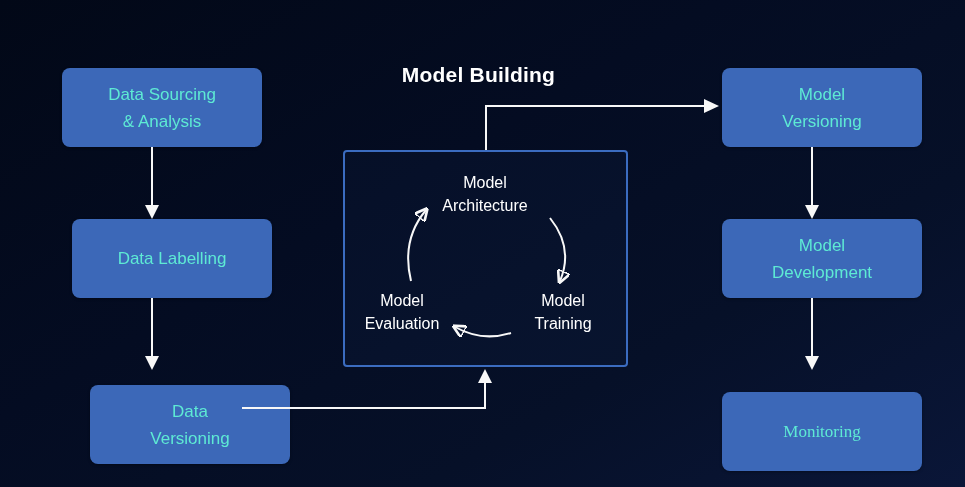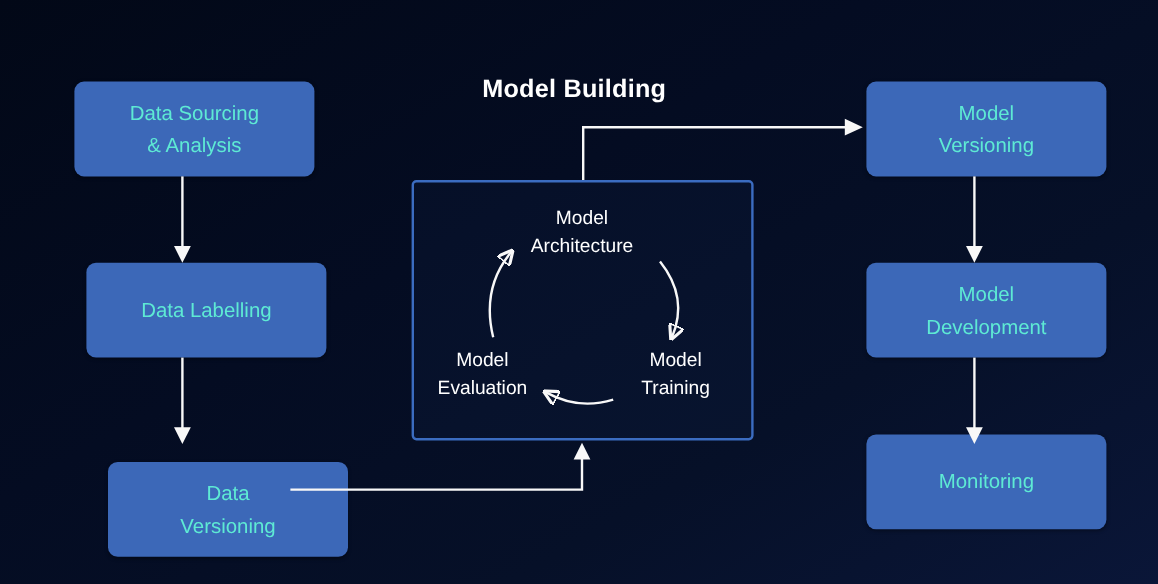--- a/index.html
+++ b/index.html
@@ -88,21 +88,21 @@
   <div class="node" style="left:62px; top:68px;">Data Sourcing
 &amp; Analysis</div>
   <div class="node" style="left:72px; top:219px;">Data Labelling</div>
   <div class="node" style="left:62px; top:385px;margin-left:28px;">Data
 Versioning</div>
 
   <div class="node" style="left:722px; top:68px;">Model
 Versioning</div>
   <div class="node" style="left:722px; top:219px;">Model
 Development</div>
-  <div class="node" style="left:722px; top:362px;">Monitoring</div>
+  <div class="node" style="left:722px; top:392px;font-family:Liberation Serif, serif;">Monitoring</div>
 
   <div class="cycle-box"></div>
   <div class="cycle-label architecture">Model
 Architecture</div>
   <div class="cycle-label training">Model
 Training</div>
   <div class="cycle-label evaluation">Model
 Evaluation</div>
 
   <svg class="connectors" viewBox="0 0 965 487" xmlns="http://www.w3.org/2000/svg">

